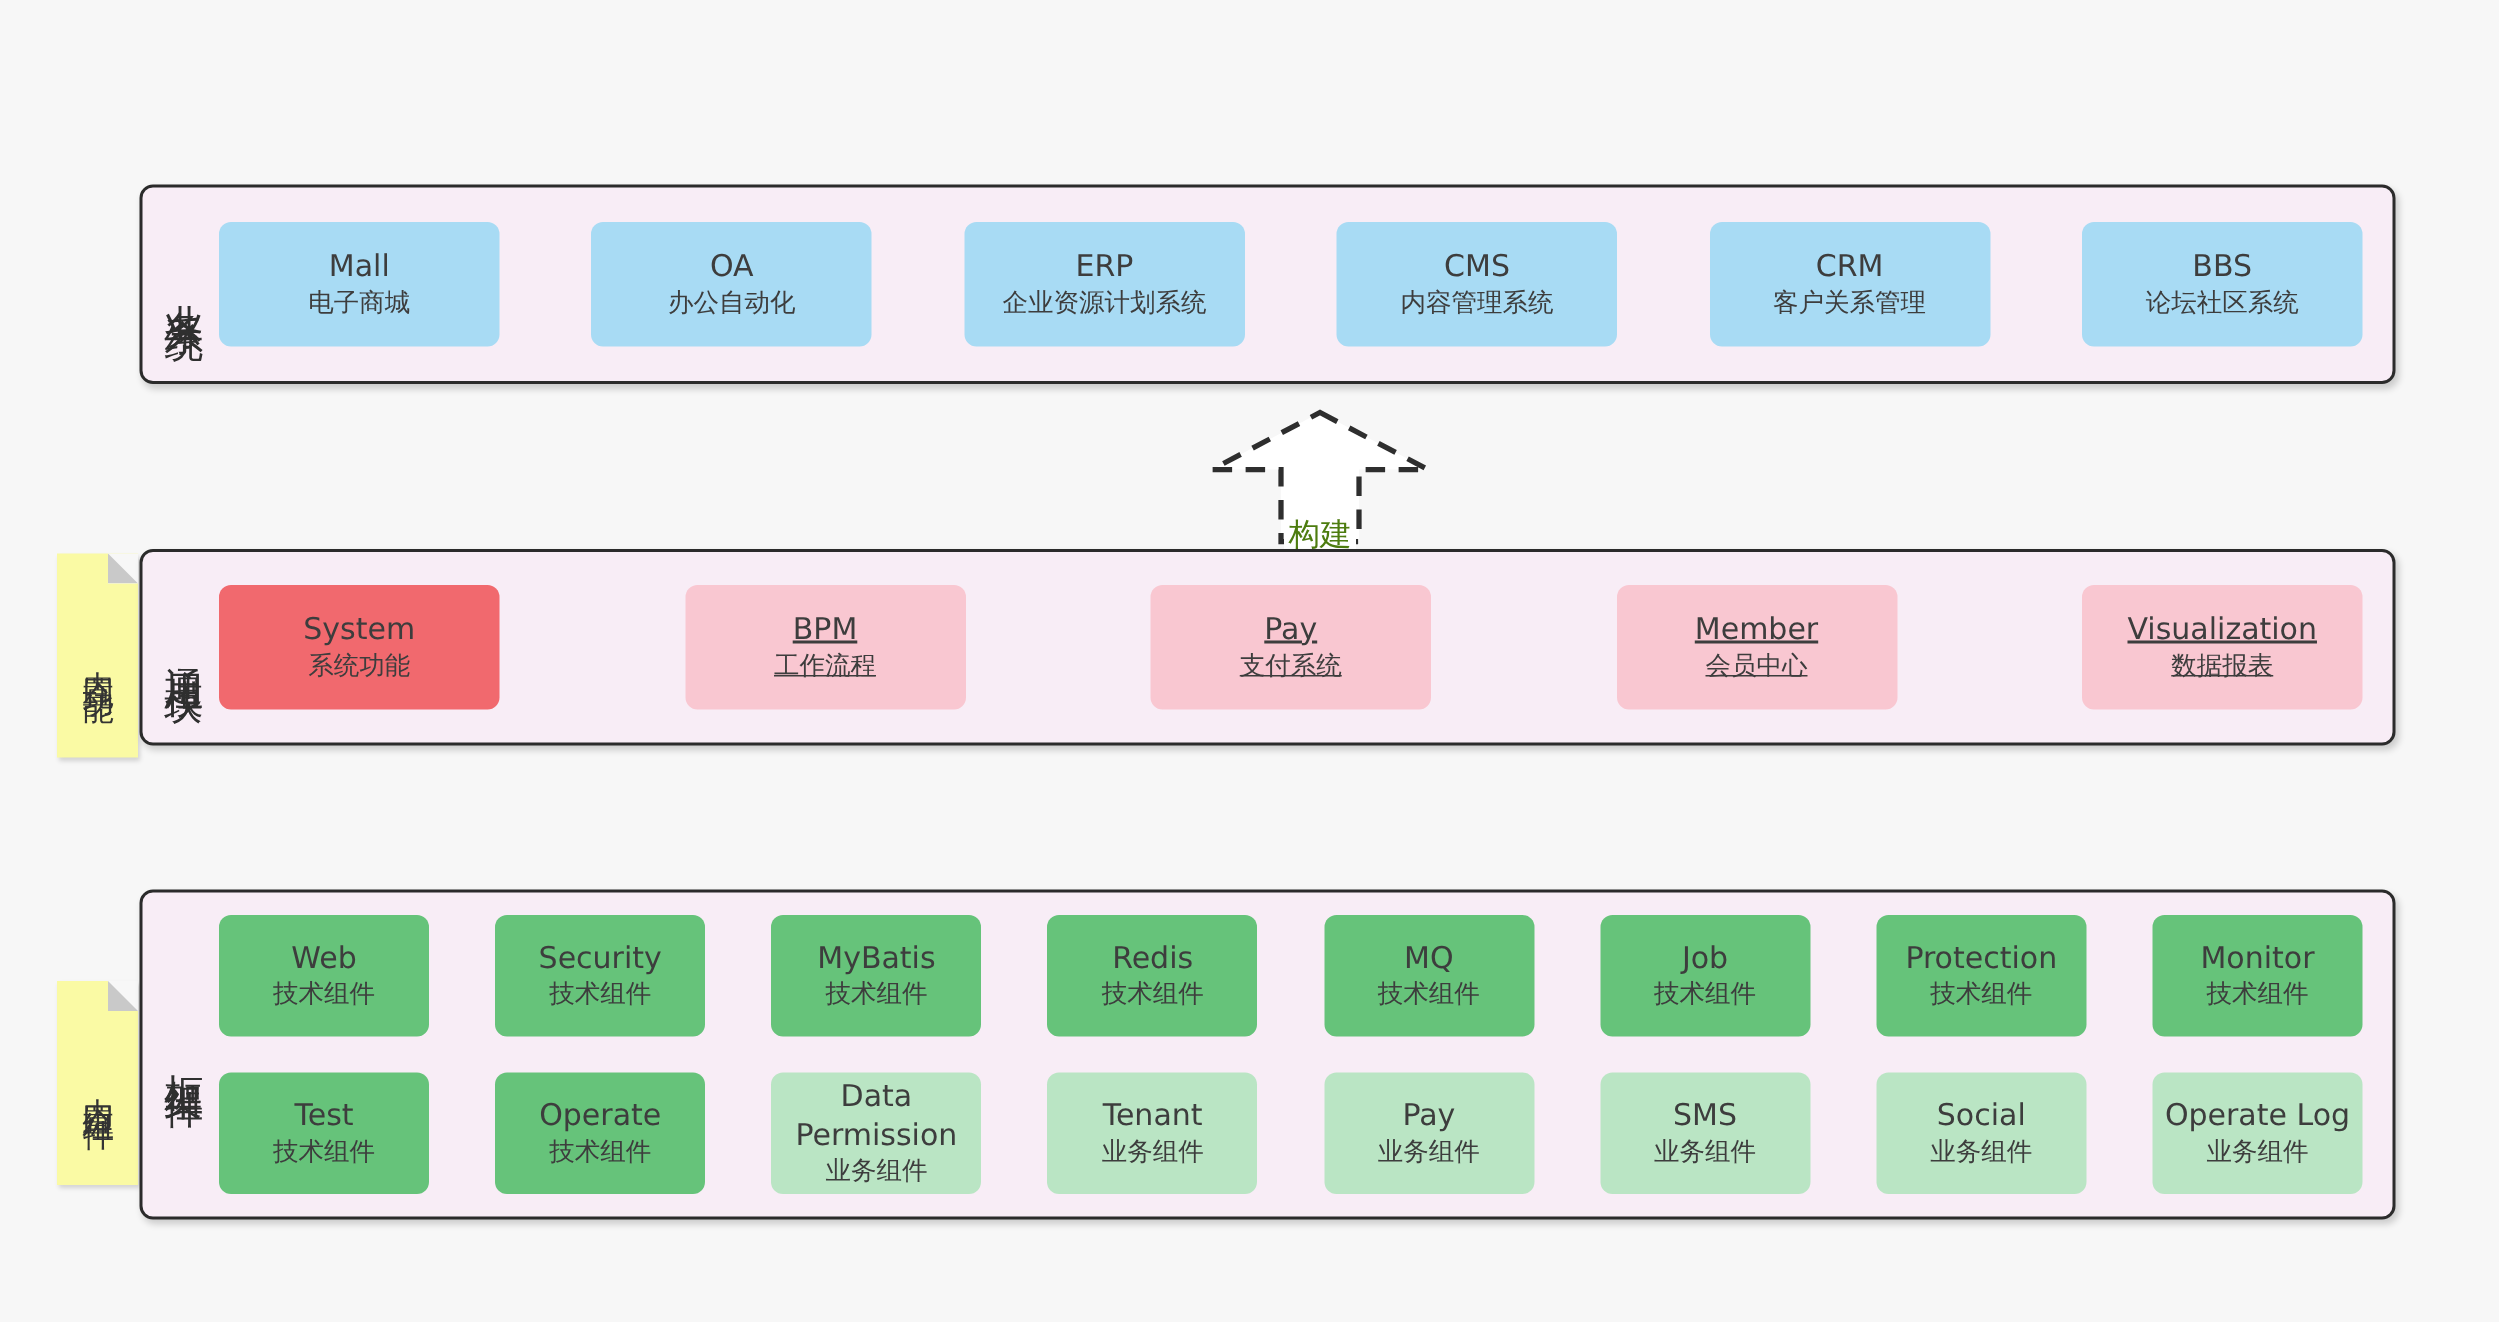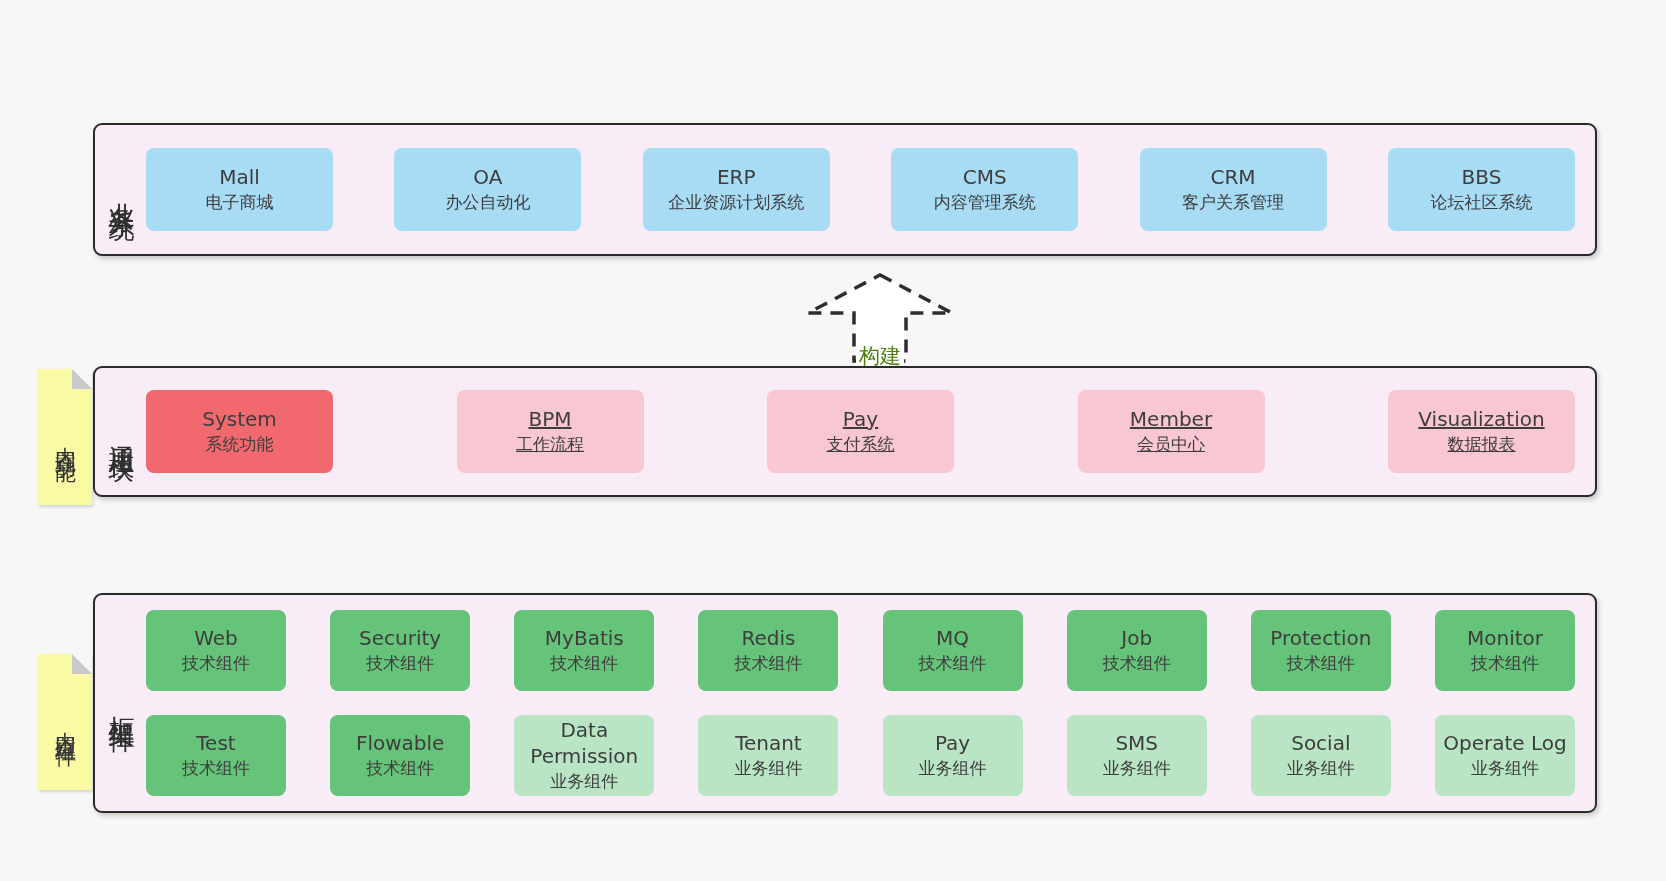--- a/index.html
+++ b/index.html
@@ -208,21 +208,21 @@
           <div class="box-name">Monitor</div>
           <div class="box-sub">技术组件</div>
         </div>
       </div>
       <div class="band-row">
         <div class="box v-green">
           <div class="box-name">Test</div>
           <div class="box-sub">技术组件</div>
         </div>
         <div class="box v-green">
-          <div class="box-name">Flowable</div>
+          <div class="box-name">Operate</div>
           <div class="box-sub">技术组件</div>
         </div>
         <div class="box v-lightGreen">
           <div class="box-name">Data Permission</div>
           <div class="box-sub">业务组件</div>
         </div>
         <div class="box v-lightGreen">
           <div class="box-name">Tenant</div>
           <div class="box-sub">业务组件</div>
         </div>

